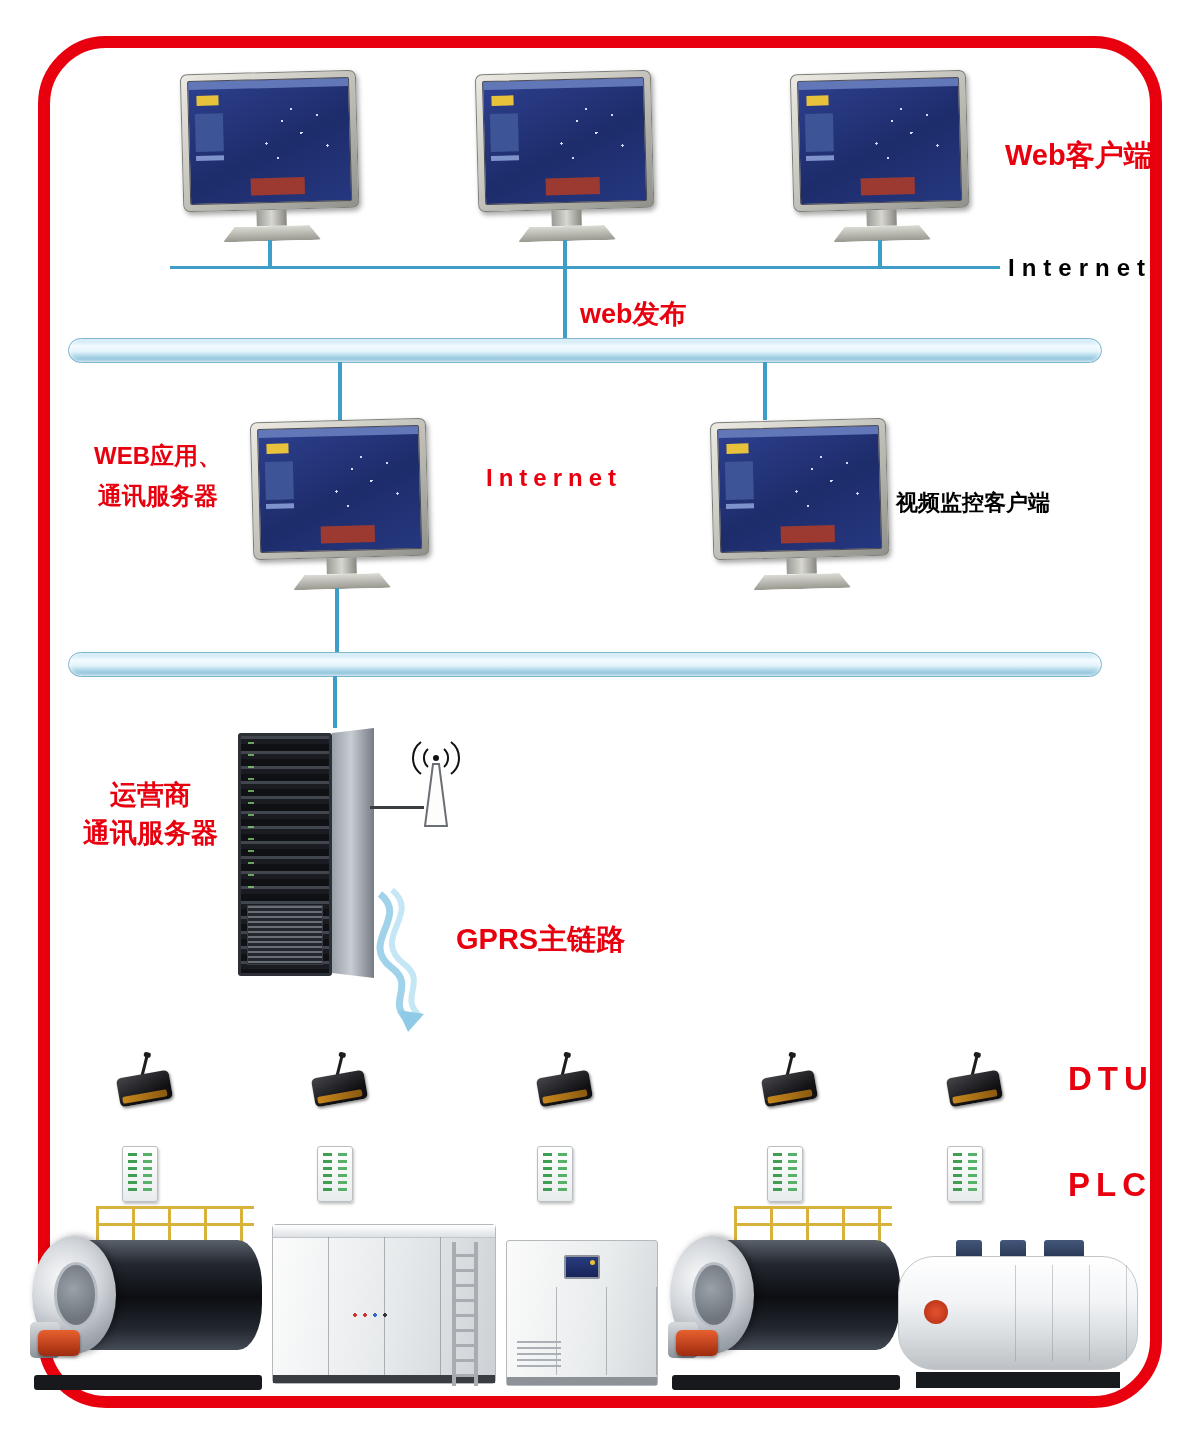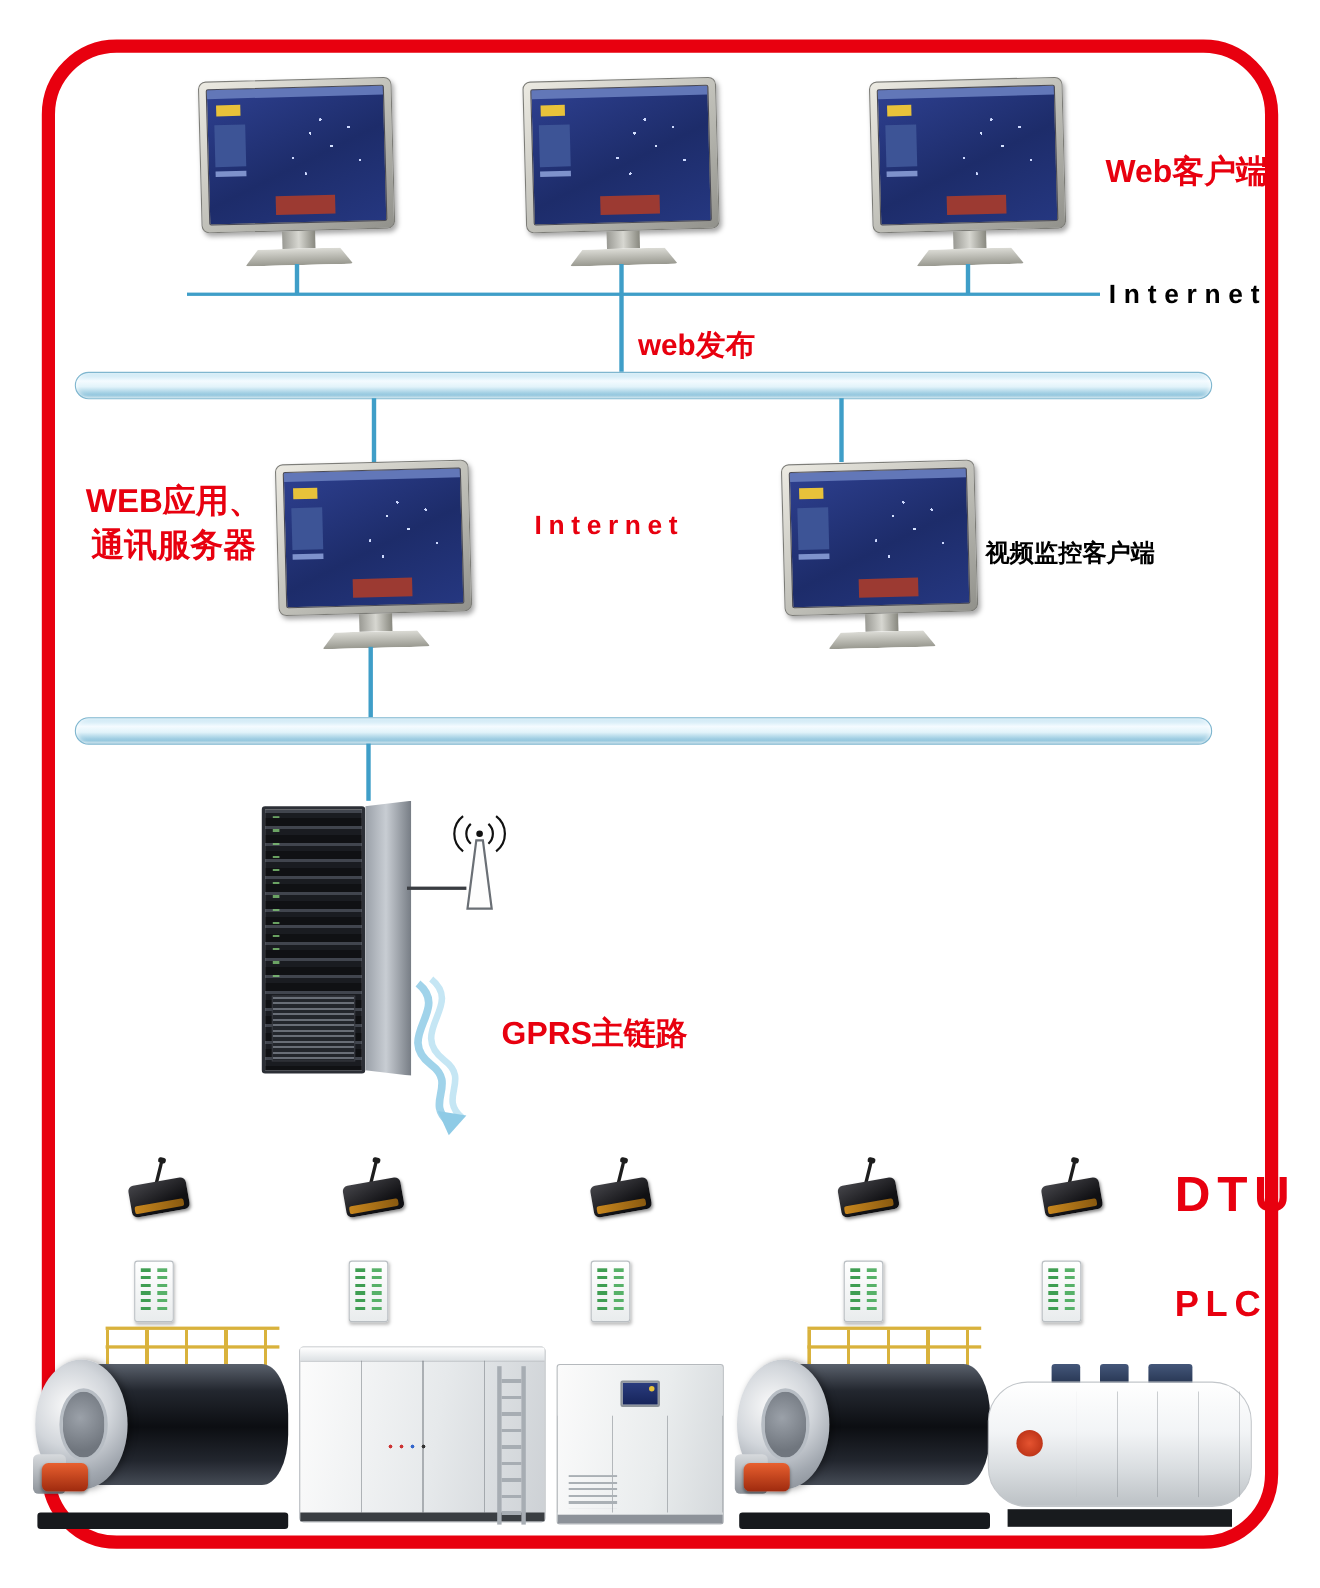--- a/index.html
+++ b/index.html
@@ -190,21 +190,21 @@
   <div class="hline" style="left:170px;top:266px;width:830px;"></div>
   <div class="lbl blk" style="left:1008px;top:254px;font-size:24px;letter-spacing:7px;">Internet</div>
 
   <div class="lbl red" style="left:580px;top:296px;font-size:27px;">web发布</div>
 
   <div class="pipe" style="left:68px;top:338px;"></div>
 
   <div class="vline" style="left:338px;top:362px;height:58px;"></div>
   <div class="vline" style="left:763px;top:362px;height:58px;"></div>
 
-  <div class="stack lbl red" style="left:48px;top:436px;width:220px;font-size:30px;line-height:40px;">
+  <div class="stack lbl red" style="left:48px;top:436px;width:220px;font-size:24px;line-height:40px;">
     <div>WEB应用、</div>
     <div>通讯服务器</div>
   </div>
 
   <div class="monitor" style="left:252px;top:420px">
     <div class="m-frame">
       <div class="m-screen"></div>
     </div>
     <div class="m-neck"></div>
     <div class="m-base"></div>
@@ -221,20 +221,24 @@
   </div>
 
   <div class="lbl blk" style="left:896px;top:488px;font-size:22px;">视频监控客户端</div>
 
   <div class="vline" style="left:335px;top:588px;height:64px;"></div>
 
   <div class="pipe" style="left:68px;top:652px;"></div>
 
   <div class="vline" style="left:333px;top:676px;height:52px;"></div>
 
+  <div class="stack lbl red" style="left:58px;top:776px;width:185px;font-size:27px;line-height:38px;">
+    <div>运营商</div>
+    <div>通讯服务器</div>
+  </div>
 
   <div class="rack">
     <div class="rack-front"></div>
     <div class="rack-side"></div>
   </div>
 
   <div class="dline" style="left:370px;top:806px;width:54px;"></div>
 
   <div class="antenna">
     <svg viewBox="0 0 56 100" width="56" height="100">
@@ -270,21 +274,21 @@
     <div class="dtu-body"></div>
   </div>
   <div class="dtu" style="left:761px;top:1056px;">
     <div class="dtu-ant"></div>
     <div class="dtu-body"></div>
   </div>
   <div class="dtu" style="left:946px;top:1056px;">
     <div class="dtu-ant"></div>
     <div class="dtu-body"></div>
   </div>
-  <div class="lbl red" style="left:1068px;top:1060px;font-size:45px;letter-spacing:6px;">DTU</div>
+  <div class="lbl red" style="left:1068px;top:1060px;font-size:33px;letter-spacing:6px;">DTU</div>
 
   <div class="plc" style="left:122px;top:1146px;"></div>
   <div class="plc" style="left:317px;top:1146px;"></div>
   <div class="plc" style="left:537px;top:1146px;"></div>
   <div class="plc" style="left:767px;top:1146px;"></div>
   <div class="plc" style="left:947px;top:1146px;"></div>
   <div class="lbl red" style="left:1068px;top:1166px;font-size:33px;letter-spacing:6px;">PLC</div>
 
   <div class="boilerA" style="left:30px;top:1202px;">
     <div class="bA-rail"></div>

